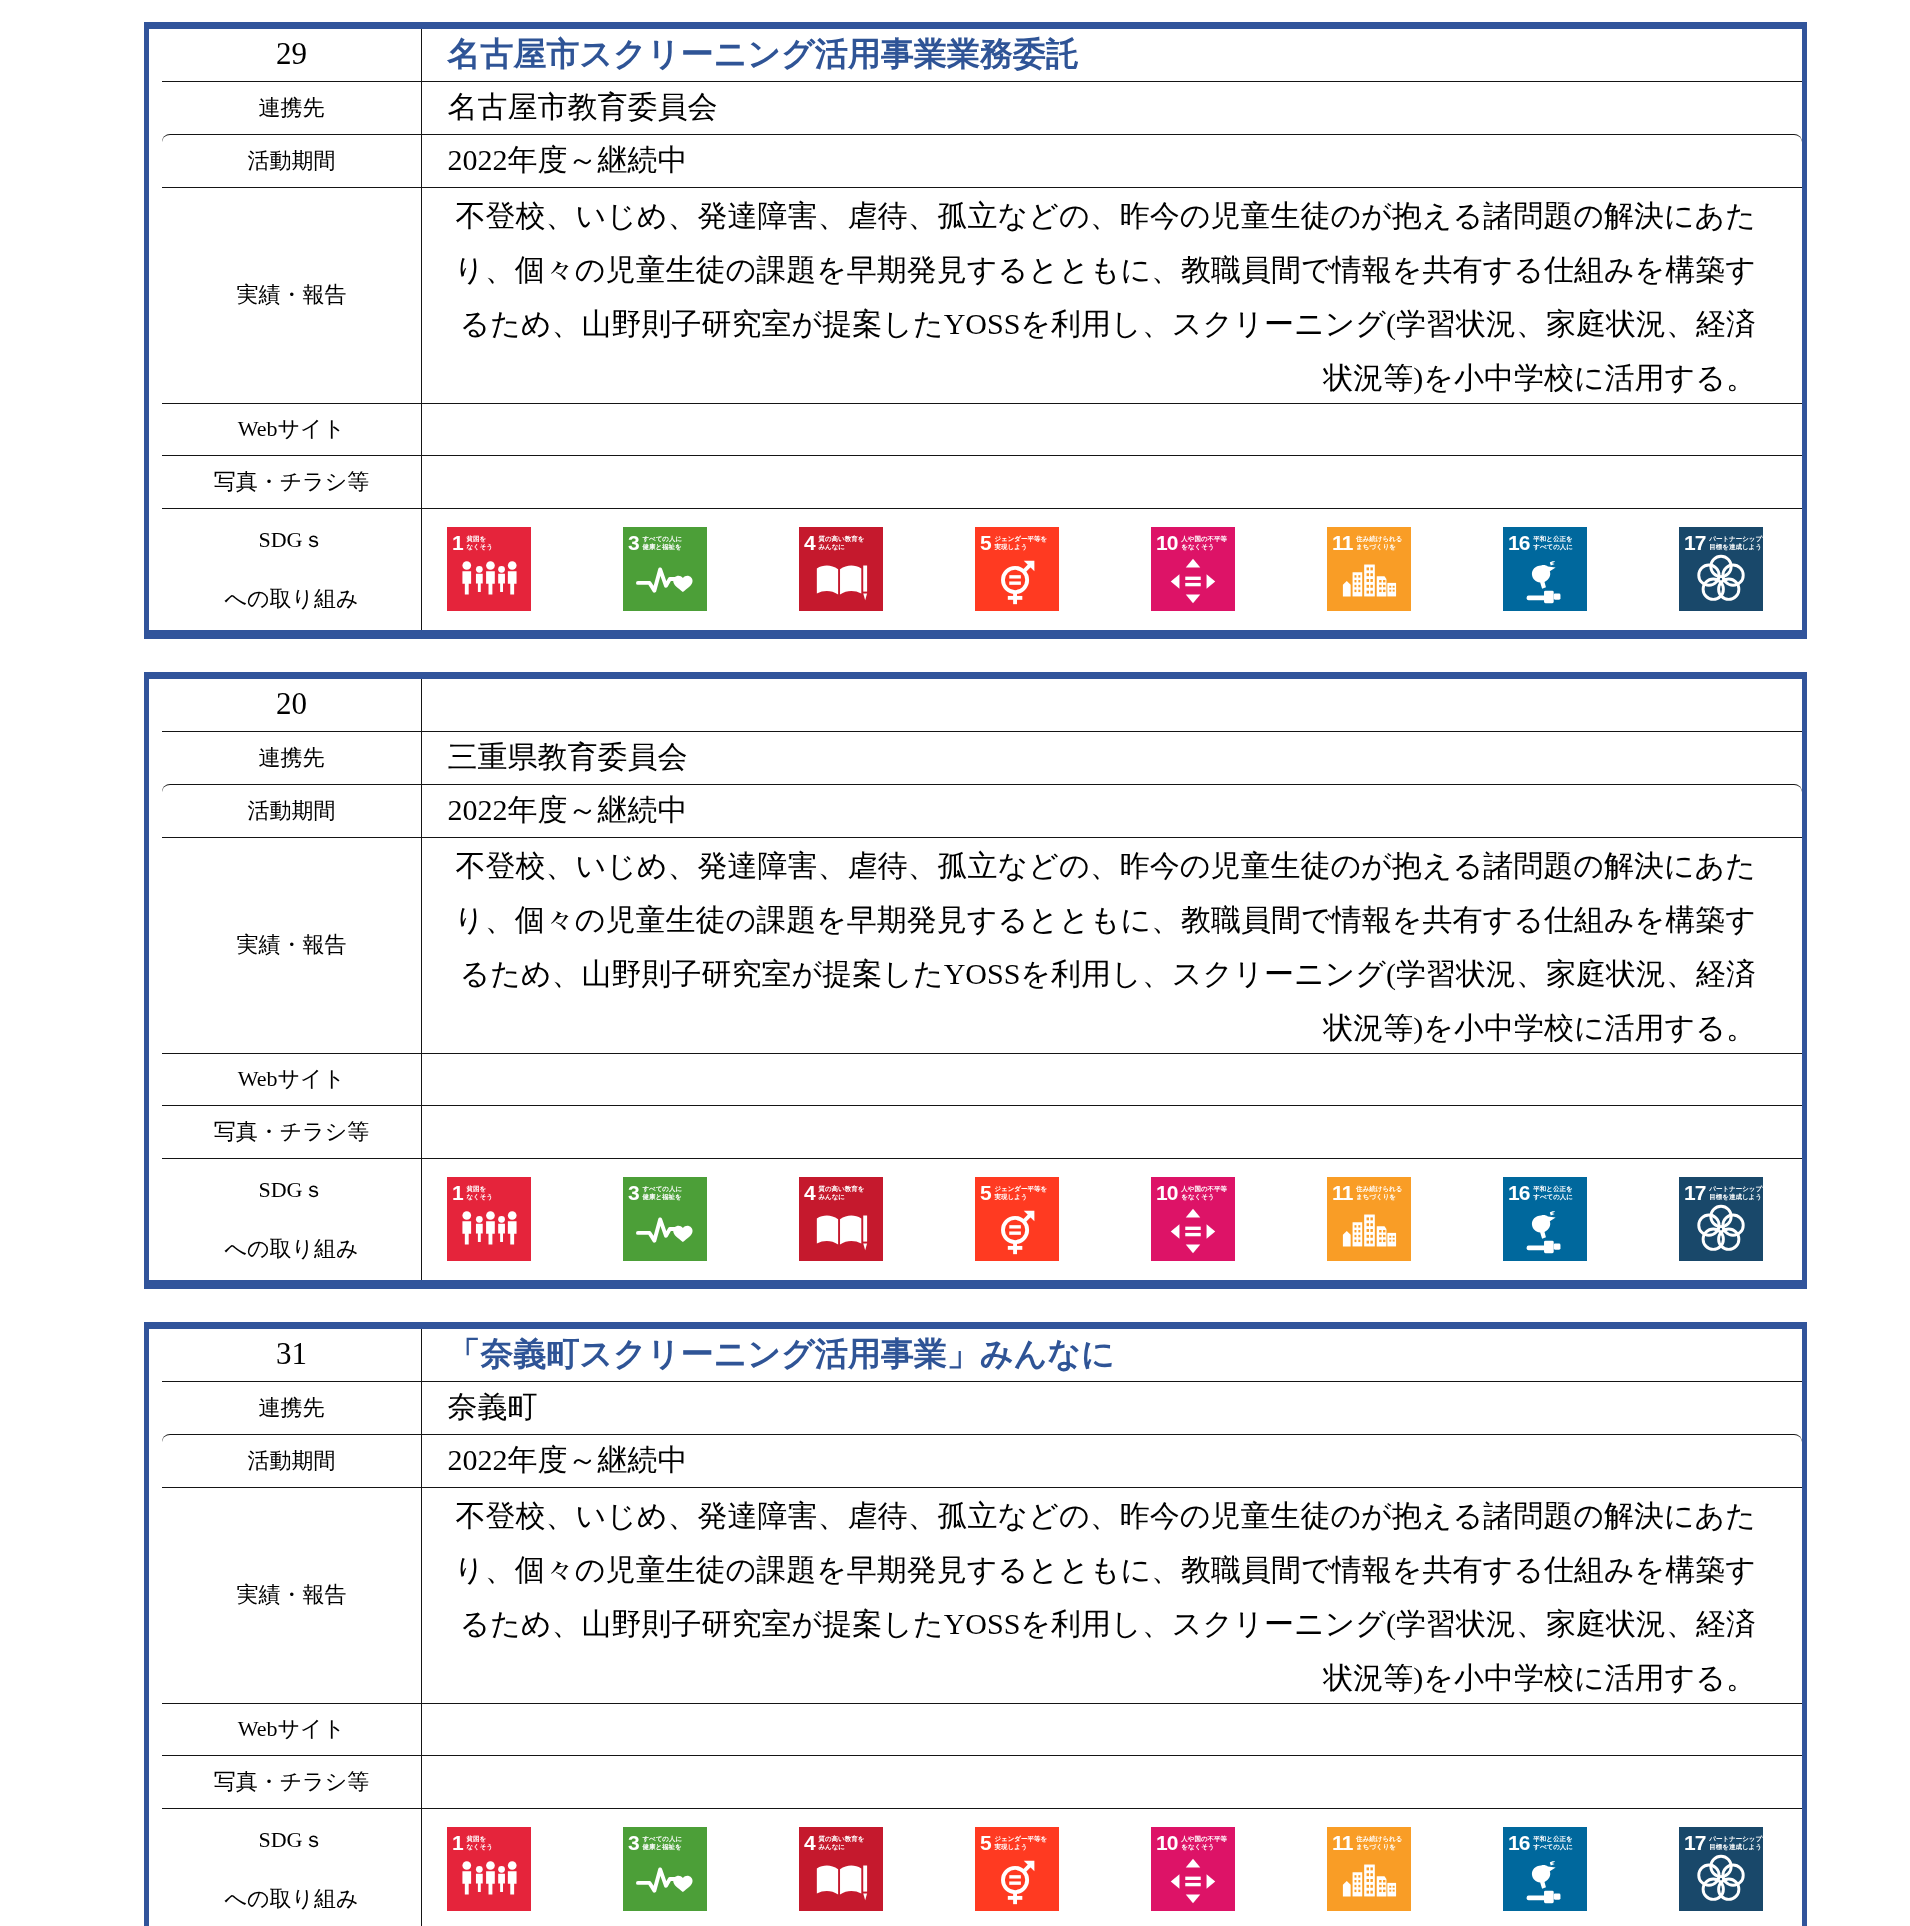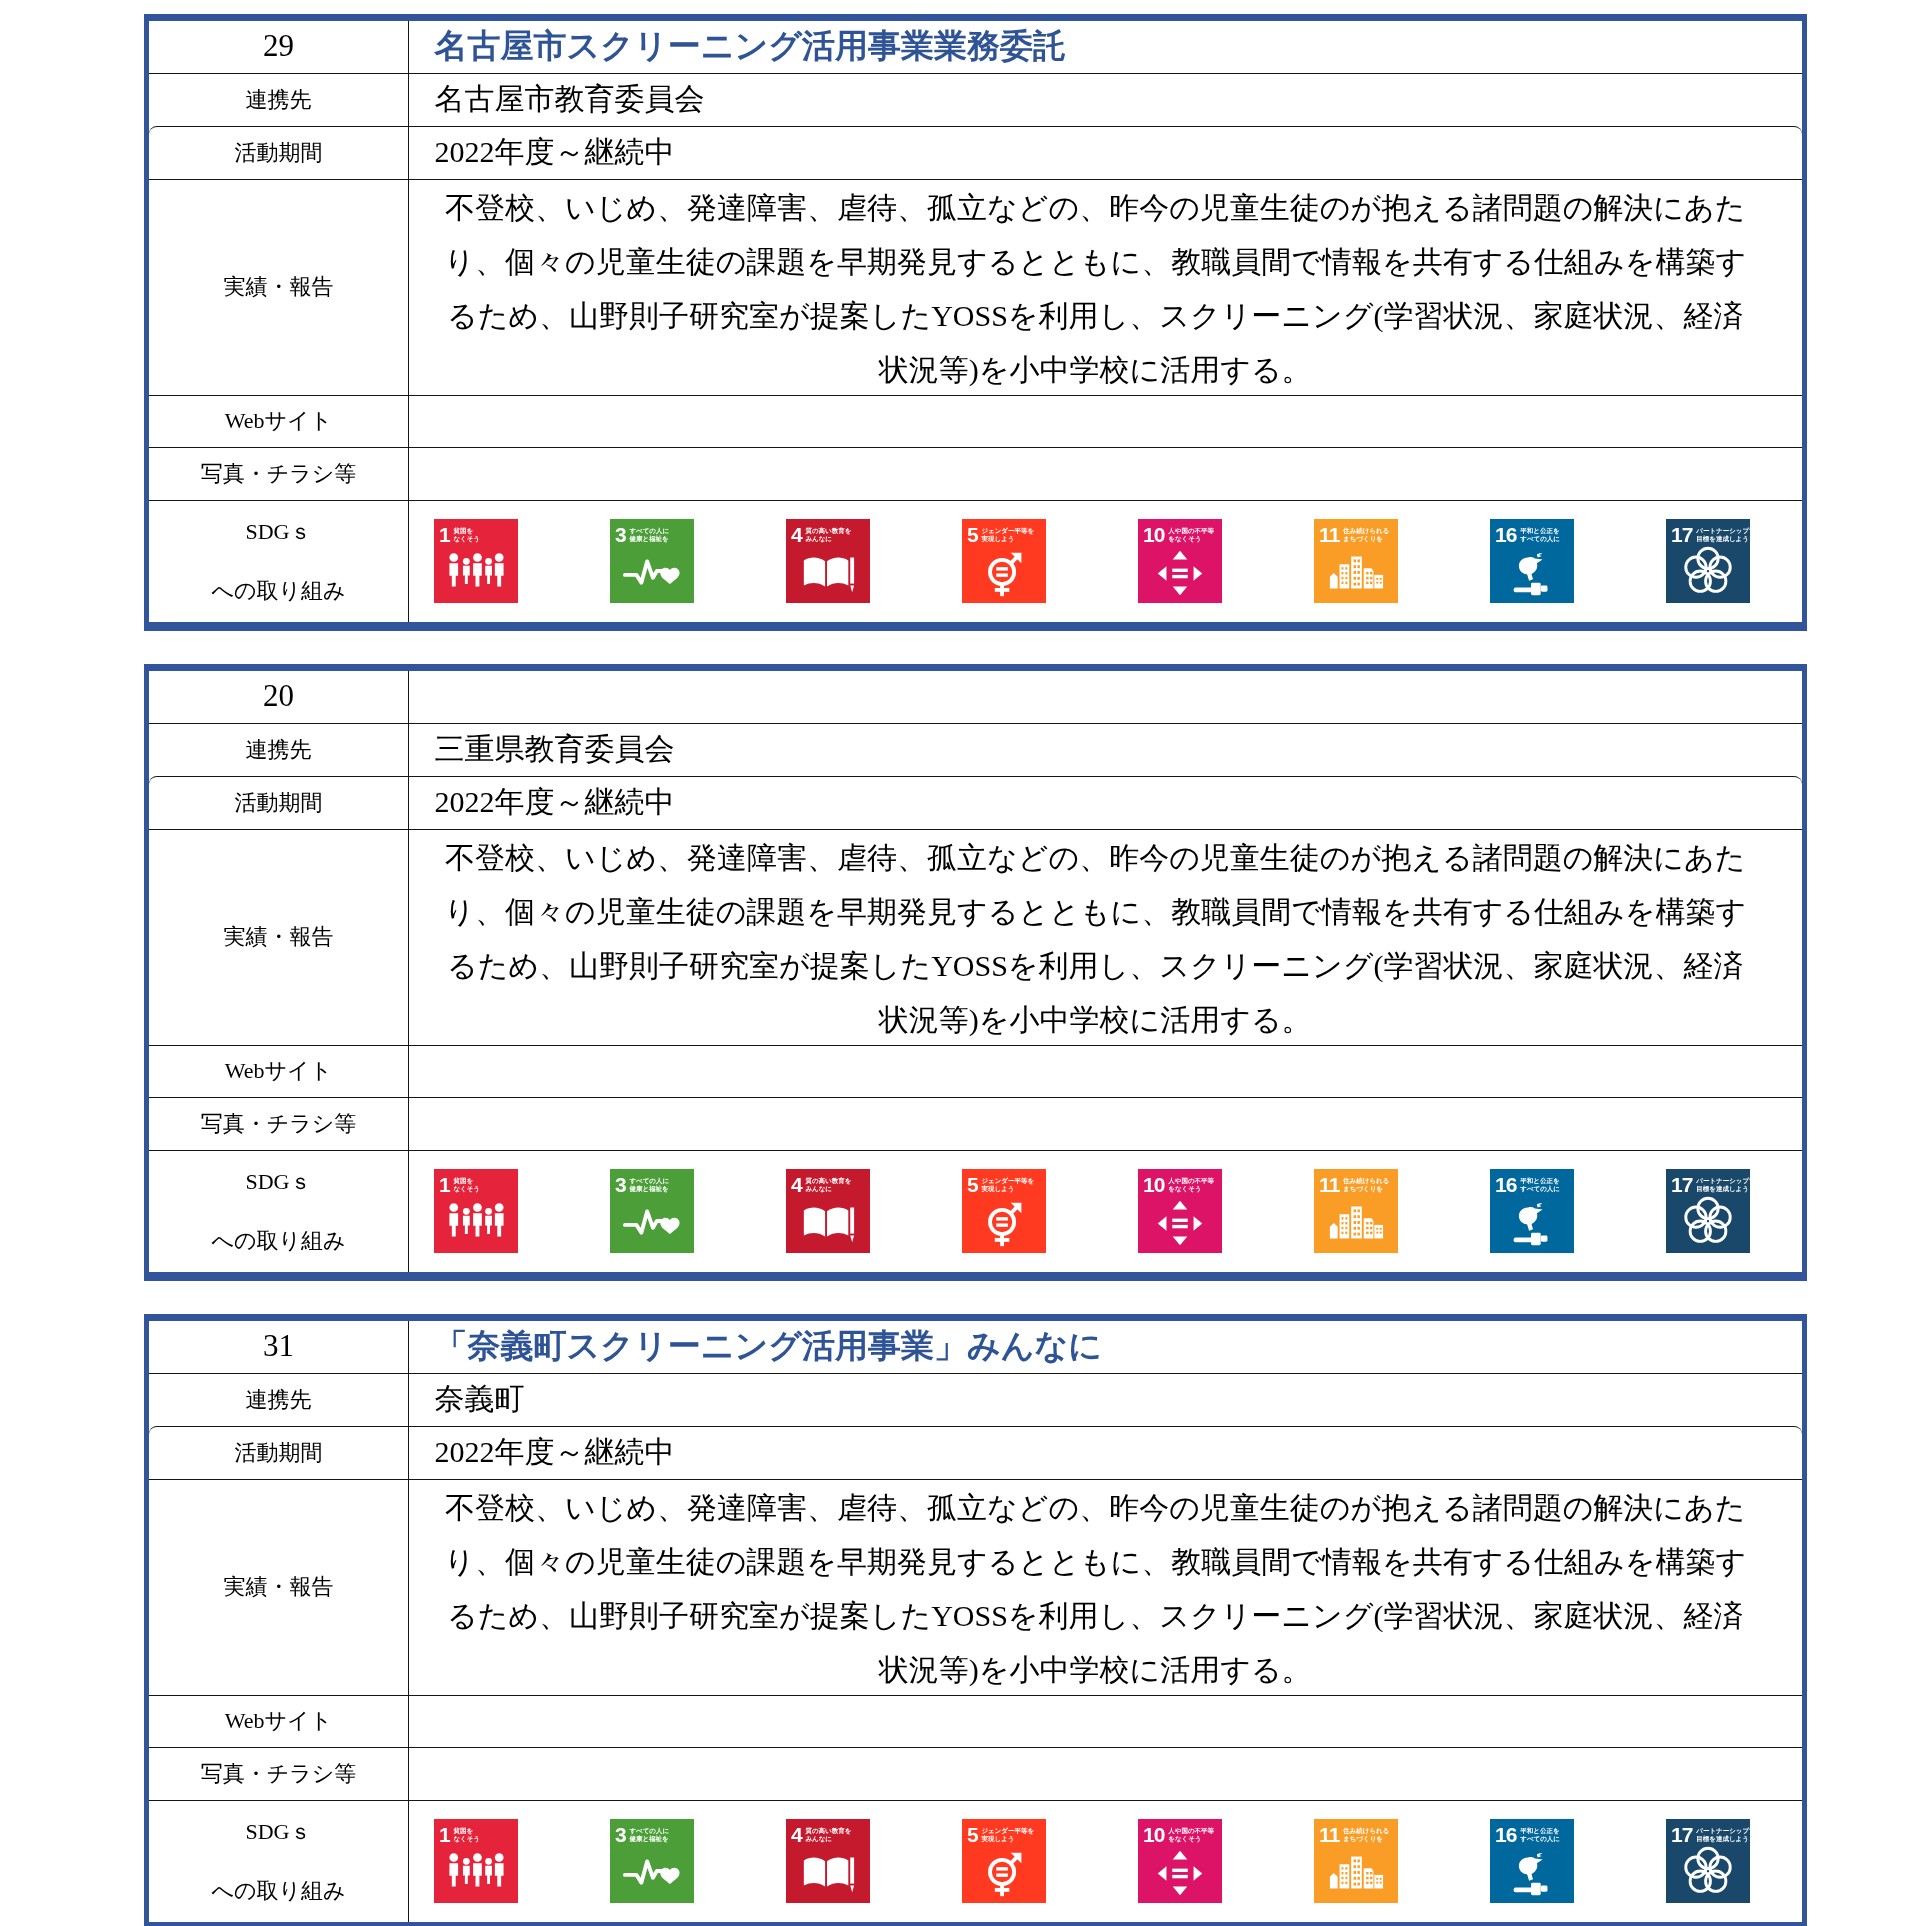--- a/index.html
+++ b/index.html
@@ -3,25 +3,26 @@
 <meta charset="utf-8">
 <style>
   * { box-sizing: border-box; margin: 0; padding: 0; }
   html, body { width: 1911px; height: 2613px; background: #ffffff; overflow: hidden; }
   body { font-family: "Liberation Serif", "DejaVu Serif", serif; color: #000; }
 
   .page { position: relative; width: 1911px; height: 2613px; padding-top: 13.5px; }
 
   .card {
     width: 1663px;
-    margin: 0 0 33px 144px;
+    margin: 8px 0 33px 144px;
     border: 5.4px solid var(--accent, #31549B);
     border-top-width: 7px;
     border-bottom-width: 9.2px;
     background: #fff;
+    padding-left: 13px;
   }
 
   .row { display: flex; border-top: 1.9px solid #151515; }
   .row:first-child { border-top: none; }
 
   .r-title   { height: 52px; }
   .r-partner { height: 53px; }
   .r-period  { height: 53px; border-radius: 8px; }
   .r-report  { height: 216px; }
   .r-web     { height: 52px; }
@@ -50,21 +51,21 @@
     font-family: "Liberation Sans", "DejaVu Sans", sans-serif;
     font-weight: bold;
     font-size: 33px;
     color: var(--title-color, #2F5496);
   }
 
   .cell.report-cell {
     display: block;
     padding-top: 1.5px;
     line-height: 54px;
-    text-align: center;
+    text-align: right;
   }
 
   .sdg-label-line { line-height: 59px; }
 
   .sdg-strip {
     display: flex; align-items: center;
     gap: 92px;
     padding: 0 0 0 16.6px;
   }
 

